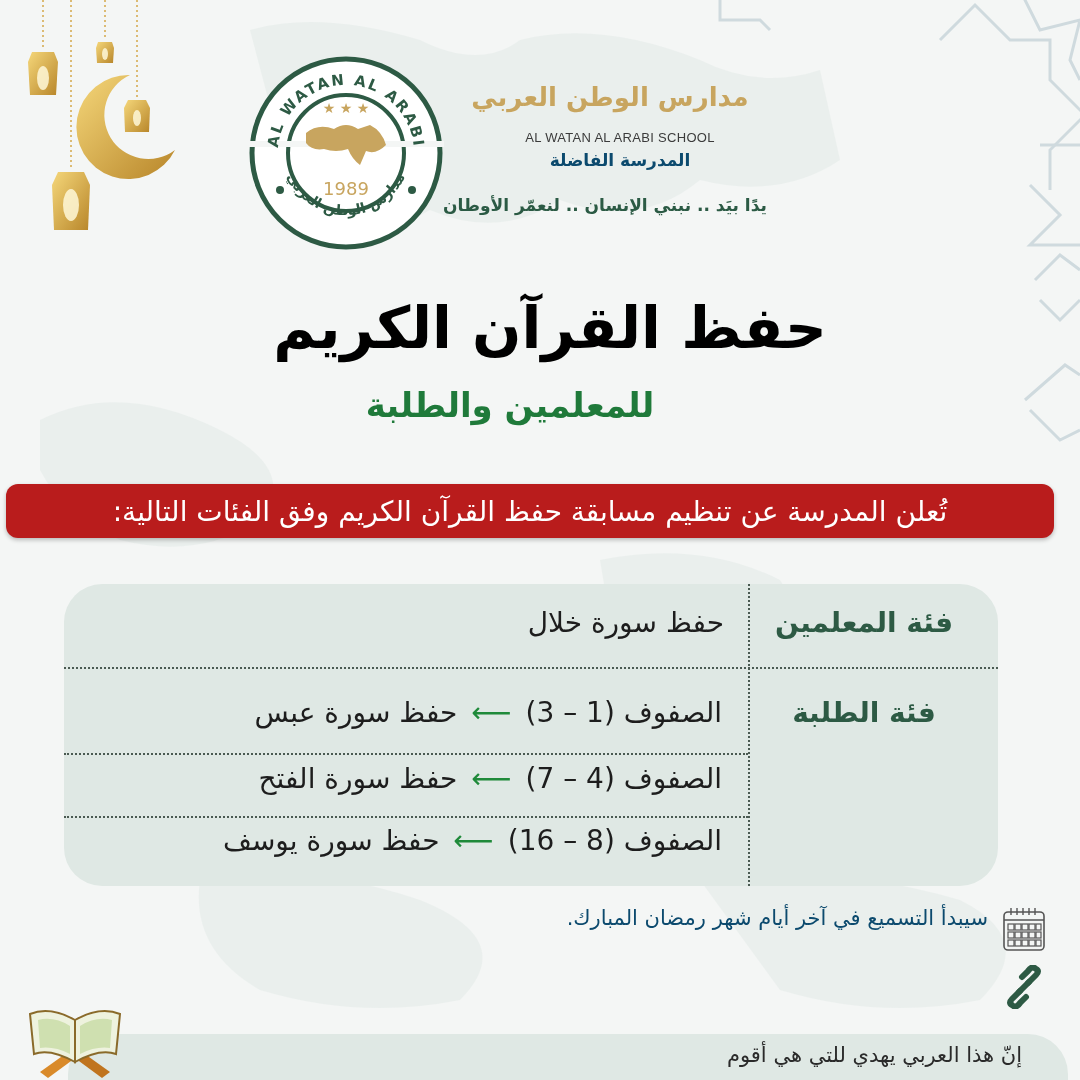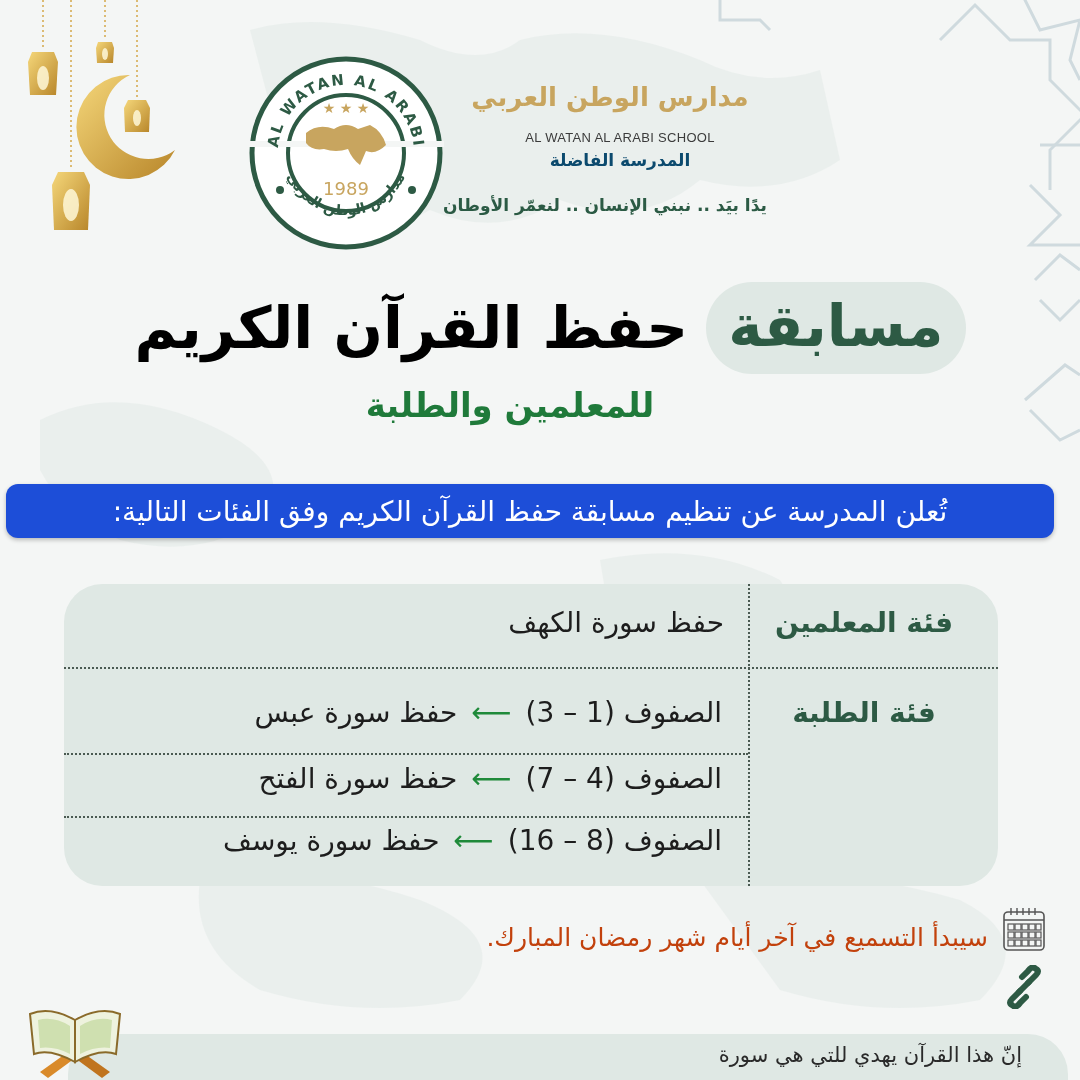--- a/index.html
+++ b/index.html
@@ -49,21 +49,21 @@
     font-size: 58px; font-weight: bold; color: #000000;
   }
   .subtitle {
     left: 290px; top: 385px; width: 440px; text-align: center;
     font-size: 34px; font-weight: bold; color: #1f7a3a;
   }
 
   
   .banner {
     left: 6px; top: 484px; width: 1048px; height: 54px;
-    background: #1d4ed8; border-radius: 12px;
+    background: #b91c1c; border-radius: 12px;
     box-shadow: 0 2px 4px rgba(0,0,0,.25);
     display: flex; align-items: center; justify-content: center;
     color: #ffffff; font-size: 28px;
   }
 
   
   .table {
     left: 64px; top: 584px; width: 934px; height: 302px;
     background: #dfe8e4; border-radius: 38px; overflow: hidden;
   }
@@ -84,22 +84,22 @@
   .student-row {
     position: absolute; left: 40px; width: 640px;
     display: flex; align-items: center; justify-content: flex-start;
     direction: rtl; font-size: 28px; color: #1d1d1d; white-space: nowrap;
     gap: 14px; padding-right: 0;
   }
   .student-row .arrow { color: #1f8a3a; font-size: 28px; display: inline-block; }
 
   
   .note {
-    display: flex; align-items: flex-end; gap: 14px; direction: rtl;
-    font-size: 25px; color: #c2410c;
+    display: flex; align-items: flex-start; gap: 14px; direction: rtl;
+    font-size: 21px; color: #0c4a6e;
   }
   .note1 { right: 34px; top: 906px; }
   .note2 { right: 34px; top: 965px; }
 
   
   .footer-bar {
     left: 68px; top: 1034px; width: 1000px; height: 60px;
     background: #dfe8e4; border-radius: 40px 40px 0 0;
   }
   .footer-text {
@@ -180,37 +180,36 @@
   <circle cx="32" cy="135" r="4" fill="#2d5a44"></circle>
   <circle cx="164" cy="135" r="4" fill="#2d5a44"></circle>
 </svg>
 
 <div class="abs school-ar">مدارس الوطن العربي</div>
 <div class="abs school-en">AL WATAN AL ARABI SCHOOL</div>
 <div class="abs school-tag">المدرسة الفاضلة</div>
 <div class="abs school-motto">يدًا بيَد .. نبني الإنسان .. لنعمّر الأوطان</div>
 
 <div class="abs title-wrap">
-  <span class="title-pill">مسابقة</span>
   <span class="title-rest">حفظ القرآن الكريم</span>
 </div>
 <div class="abs subtitle">للمعلمين والطلبة</div>
 
 <div class="abs banner">
   <span>تُعلن المدرسة عن تنظيم مسابقة حفظ القرآن الكريم وفق الفئات التالية:</span>
 </div>
 
 <div class="abs table">
   <div class="col-div"></div>
   <div class="row-div" style="left:0; right:0; top:83px;"></div>
   <div class="row-div" style="left:0; width:684px; top:169px;"></div>
   <div class="row-div" style="left:0; width:684px; top:232px;"></div>
 
   <div class="cat-label" style="top:22px;">فئة المعلمين</div>
-  <div class="cell-text" style="right:274px; top:22px;">حفظ سورة الكهف</div>
+  <div class="cell-text" style="right:274px; top:22px;">حفظ سورة خلال</div>
 
   <div class="cat-label" style="top:112px;">فئة الطلبة</div>
 
   <div class="student-row" style="top:112px; right:276px; left:auto;">
     <span>الصفوف (1 – 3)</span>
     <span class="arrow">⟵</span>
     <span>حفظ سورة عبس</span>
   </div>
   <div class="student-row" style="top:178px; right:276px; left:auto;">
     <span>الصفوف (4 – 7)</span>
@@ -259,21 +258,21 @@
   <svg width="44" height="44" viewBox="0 0 44 44">
     <g fill="none" stroke="#2d5a44" stroke-width="6" stroke-linecap="round">
       <path d="M18 26 L10 34 Q6 38 10 40 Q14 44 18 38 L24 32"></path>
       <path d="M26 18 L34 10 Q38 6 34 4 Q30 0 26 6 L20 12"></path>
       <path d="M17 27 L27 17"></path>
     </g>
   </svg>
 </div>
 
 <div class="abs footer-bar"></div>
-<div class="abs footer-text">إنّ هذا القرآن يهدي للتي هي سورة</div>
+<div class="abs footer-text">إنّ هذا العربي يهدي للتي هي أقوم</div>
 <svg class="abs quran-stand" viewBox="0 0 110 88">
   <path d="M20 80 L90 30 L96 36 L28 86 Z" fill="#d98a2a"></path>
   <path d="M90 80 L20 30 L14 36 L82 86 Z" fill="#c0741e"></path>
   <path d="M10 22 Q30 14 55 28 L55 70 Q30 56 14 62 Z" fill="#eef2de" stroke="#8a6a2a" stroke-width="2"></path>
   <path d="M100 22 Q80 14 55 28 L55 70 Q80 56 96 62 Z" fill="#eef2de" stroke="#8a6a2a" stroke-width="2"></path>
   <path d="M18 28 Q34 24 50 34 L50 62 Q34 54 20 56 Z" fill="#cfe0b0"></path>
   <path d="M92 28 Q76 24 60 34 L60 62 Q76 54 90 56 Z" fill="#cfe0b0"></path>
 </svg>
 
 </body></html>

